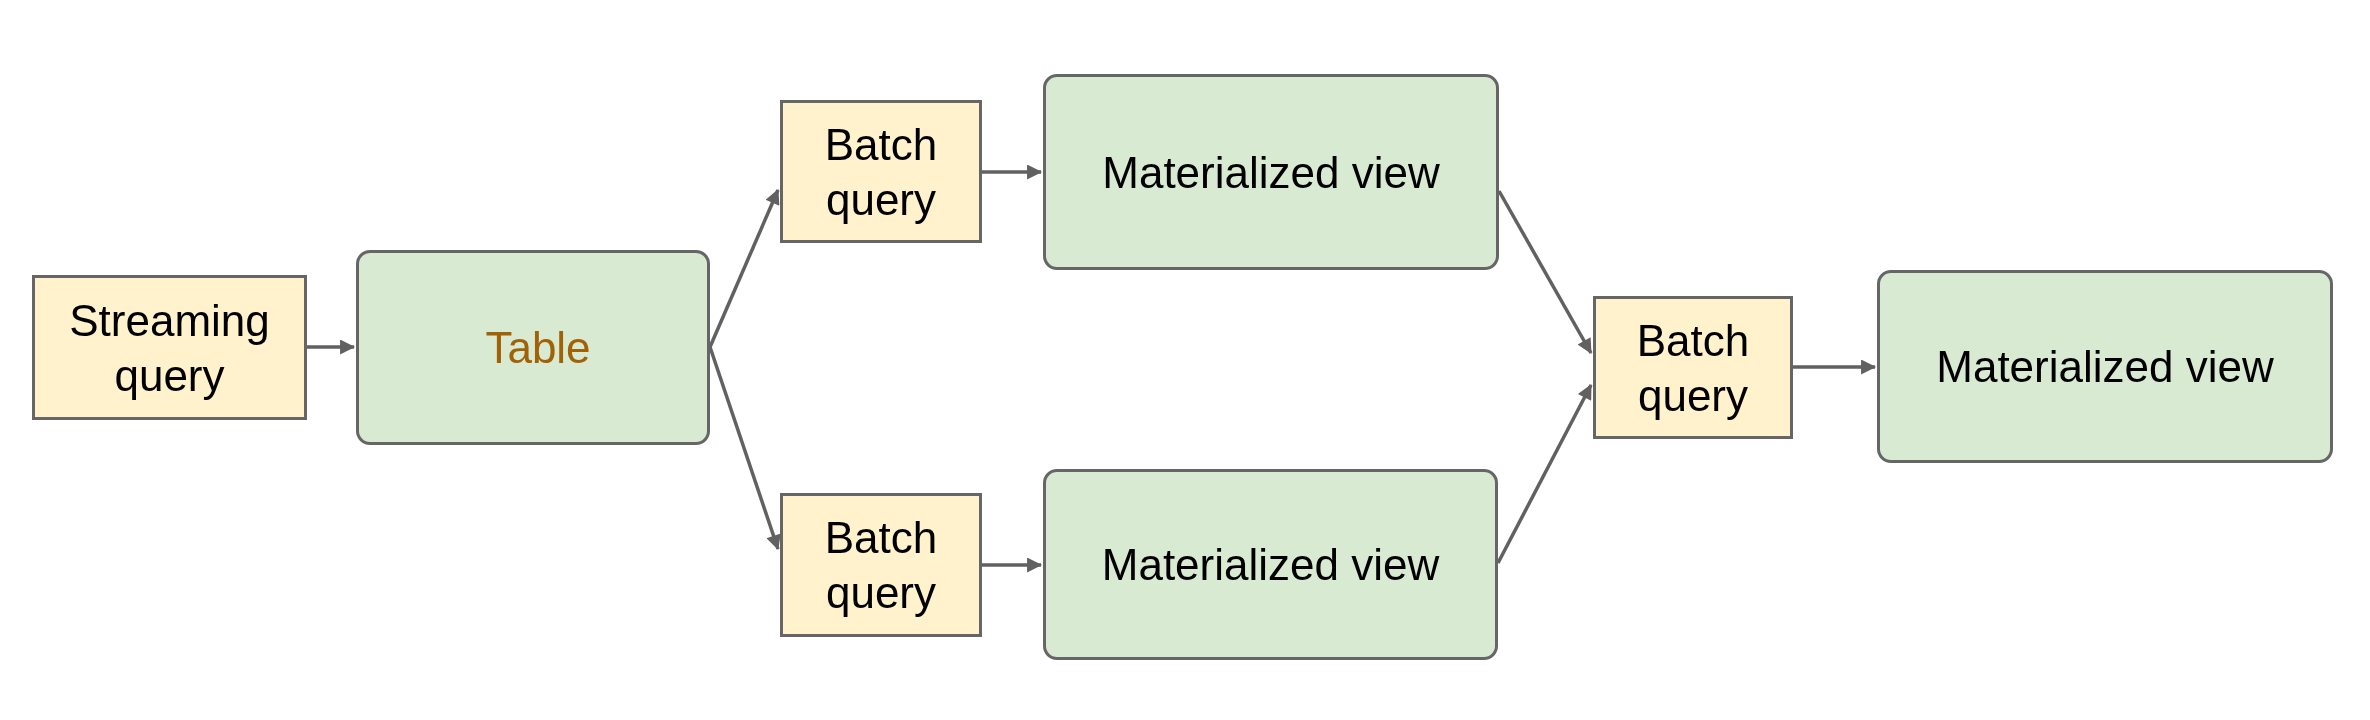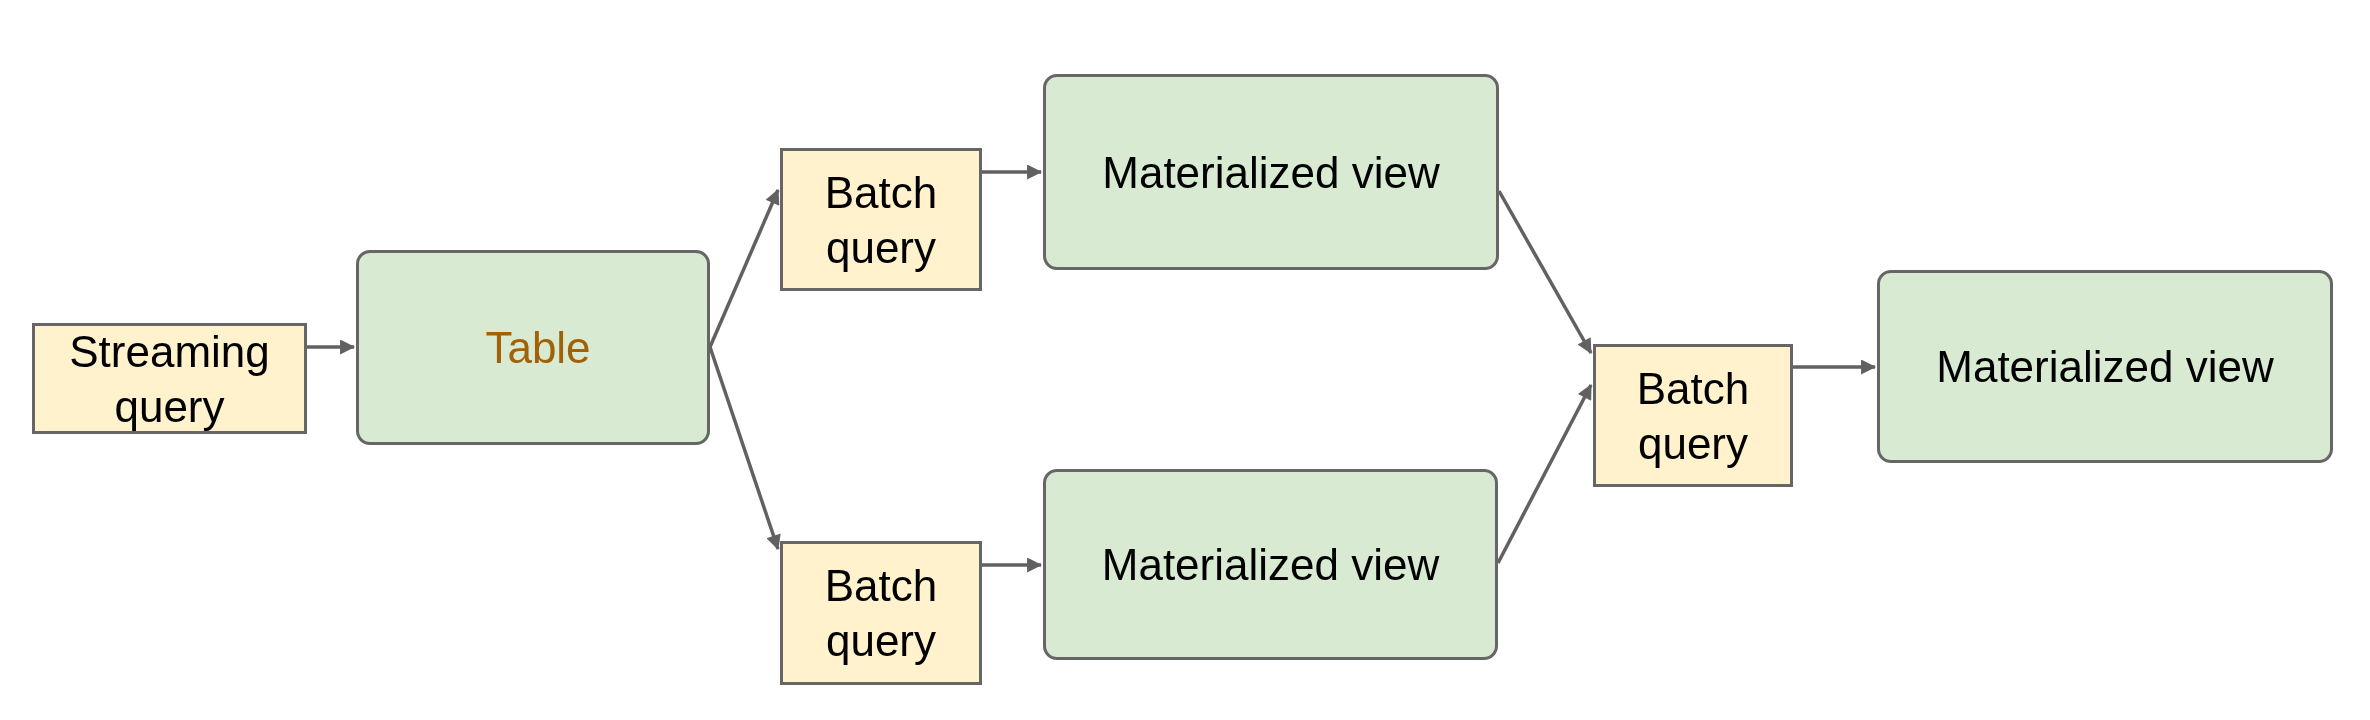--- a/index.html
+++ b/index.html
@@ -30,21 +30,20 @@
     align-items: center;
     justify-content: center;
     text-align: center;
     font-size: 44px;
     line-height: 55px;
     color: #000000;
     padding: 0 14px;
   }
   .node.rect {
     border-radius: 0;
-    margin-top: 48px;
   }
   .node.rounded {
     border-radius: 14px;
   }
   .node span {
     display: block;
   }
 </style>
 </head>
 <body>
@@ -61,21 +60,21 @@
         <line x1="710" y1="347" x2="778" y2="190" stroke="#616161" stroke-width="3.5" marker-end="url(#arrowhead)"></line>
         <line x1="710" y1="347" x2="778" y2="549" stroke="#616161" stroke-width="3.5" marker-end="url(#arrowhead)"></line>
         <line x1="982" y1="172" x2="1041" y2="172" stroke="#616161" stroke-width="3.5" marker-end="url(#arrowhead)"></line>
         <line x1="982" y1="565" x2="1041" y2="565" stroke="#616161" stroke-width="3.5" marker-end="url(#arrowhead)"></line>
         <line x1="1499" y1="191" x2="1591" y2="353" stroke="#616161" stroke-width="3.5" marker-end="url(#arrowhead)"></line>
         <line x1="1498" y1="563" x2="1591" y2="385" stroke="#616161" stroke-width="3.5" marker-end="url(#arrowhead)"></line>
         <line x1="1793" y1="367" x2="1875" y2="367" stroke="#616161" stroke-width="3.5" marker-end="url(#arrowhead)"></line>
       </g>
   </svg>
 
-<div class="node rect" style="left: 32px; top: 275px; width: 275px; height: 111px; background: rgb(255, 242, 204); border: 3.5px solid rgb(102, 102, 102); color: rgb(0, 0, 0); align-items: center;">
+<div class="node rect" style="left: 32px; top: 275px; width: 275px; height: 145px; background: rgb(255, 242, 204); border: 3.5px solid rgb(102, 102, 102); color: rgb(0, 0, 0); align-items: center;">
       <span>Streaming query</span>
     </div>
     <div class="node rounded" style="left: 356px; top: 250px; width: 354px; height: 195px; background: rgb(217, 234, 211); border: 3.5px solid rgb(102, 102, 102); color: #a16207; padding-left: 24px;">
       <span>Table</span>
     </div>
     <div class="node rect" style="left: 780px; top: 100px; width: 202px; height: 143px; background: rgb(255, 242, 204); border: 3.5px solid rgb(102, 102, 102); color: rgb(0, 0, 0);">
       <span>Batch query</span>
     </div>
     <div class="node rounded" style="left: 1043px; top: 74px; width: 456px; height: 196px; background: rgb(217, 234, 211); border: 3.5px solid rgb(102, 102, 102); color: rgb(0, 0, 0);">
       <span>Materialized view</span>

